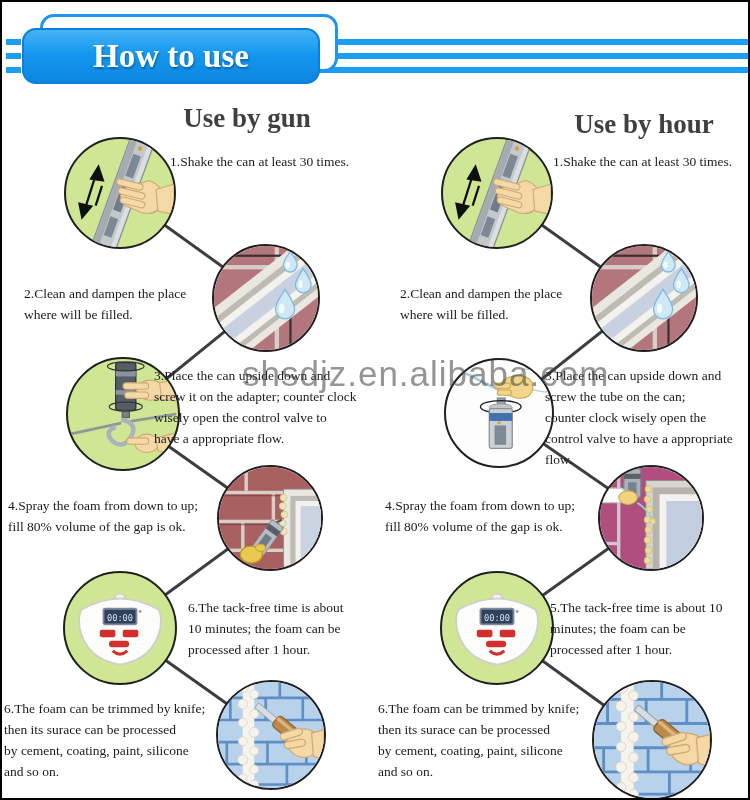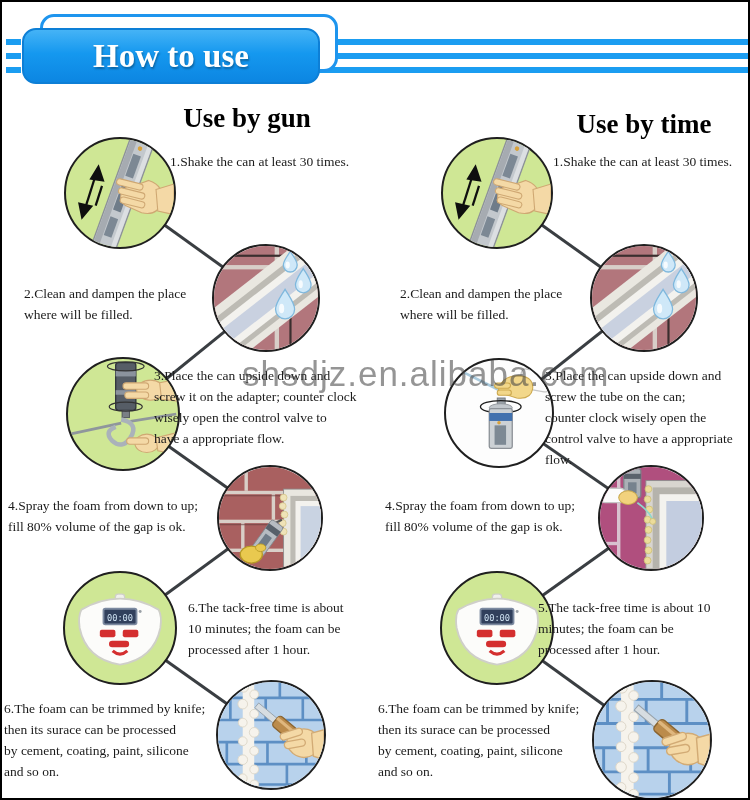--- a/index.html
+++ b/index.html
@@ -17,21 +17,21 @@
   }
   .hdr-box{
     position:absolute;left:20px;top:26px;width:294px;height:52px;
     background:linear-gradient(180deg,#45b3f6 0%,#1598ef 45%,#0c86e2 100%);
     border:2px solid #0d7fd6;border-radius:14px;z-index:4;
     display:flex;align-items:center;justify-content:center;
     color:#fff;font-weight:bold;font-size:33px;text-shadow:1px 2px 2px rgba(0,0,0,.3);
   }
   .col-title{
     position:absolute;width:200px;text-align:center;z-index:5;
-    font-weight:bold;font-size:27px;color:#000000;
+    font-weight:bold;font-size:27px;color:#404040;
   }
   .circle{
     position:absolute;border-radius:50%;border:2px solid #1f1f1f;
     overflow:hidden;box-sizing:border-box;z-index:6;background:#cfe795;
   }
   .circle.white{background:#fdfdfd;}
   .circle svg{display:block;width:100%;height:100%;}
   .step-text{
     position:absolute;z-index:7;color:#1b1b1b;font-size:13.5px;line-height:21px;
     text-align:left;white-space:pre-line;
@@ -277,21 +277,21 @@
   <div class="stripe" style="top:65px"></div>
   <div class="hdr-dash" style="top:37px"></div>
   <div class="hdr-dash" style="top:51px"></div>
   <div class="hdr-dash" style="top:65px"></div>
   <div class="hdr-outline"></div>
   <div class="hdr-box">
     <span>How to use</span>
   </div>
 
   <div class="col-title" style="left:145px;top:101px">Use by gun</div>
-  <div class="col-title" style="left:542px;top:107px">Use by time</div>
+  <div class="col-title" style="left:542px;top:107px">Use by hour</div>
 
   <div class="circle" style="left:62px;top:135px;width:112px;height:112px">
     <svg viewBox="0 0 120 120">
         <use href="#sym-shake"></use>
       </svg>
   </div>
   <div class="circle white" style="left:210px;top:242px;width:108px;height:108px">
     <svg viewBox="0 0 120 120">
         <use href="#sym-dampen"></use>
       </svg>
@@ -368,21 +368,21 @@
   <div class="step-text" style="left:551px;top:149px;width:196px">1.Shake the can at least 30 times.</div>
   <div class="step-text" style="left:398px;top:281px;width:186px">2.Clean and dampen the place
 where will be filled.</div>
   <div class="step-text" style="left:543px;top:363px;width:208px">3.Place the can upside down and
 screw the tube on the can;
 counter clock wisely open the
 control valve to have a appropriate
 flow.</div>
   <div class="step-text" style="left:383px;top:493px;width:208px">4.Spray the foam from down to up;
 fill 80% volume of the gap is ok.</div>
-  <div class="step-text" style="left:536px;top:595px;width:200px">5.The tack-free time is about 10
+  <div class="step-text" style="left:548px;top:595px;width:200px">5.The tack-free time is about 10
 minutes; the foam can be
 processed after 1 hour.</div>
   <div class="step-text" style="left:376px;top:696px;width:216px">6.The foam can be trimmed by knife;
 then its surace can be processed
 by cement, coating, paint, silicone
 and so on.</div>
 
   <div class="watermark">shsdjz.en.alibaba.com</div>
 
 </div>

